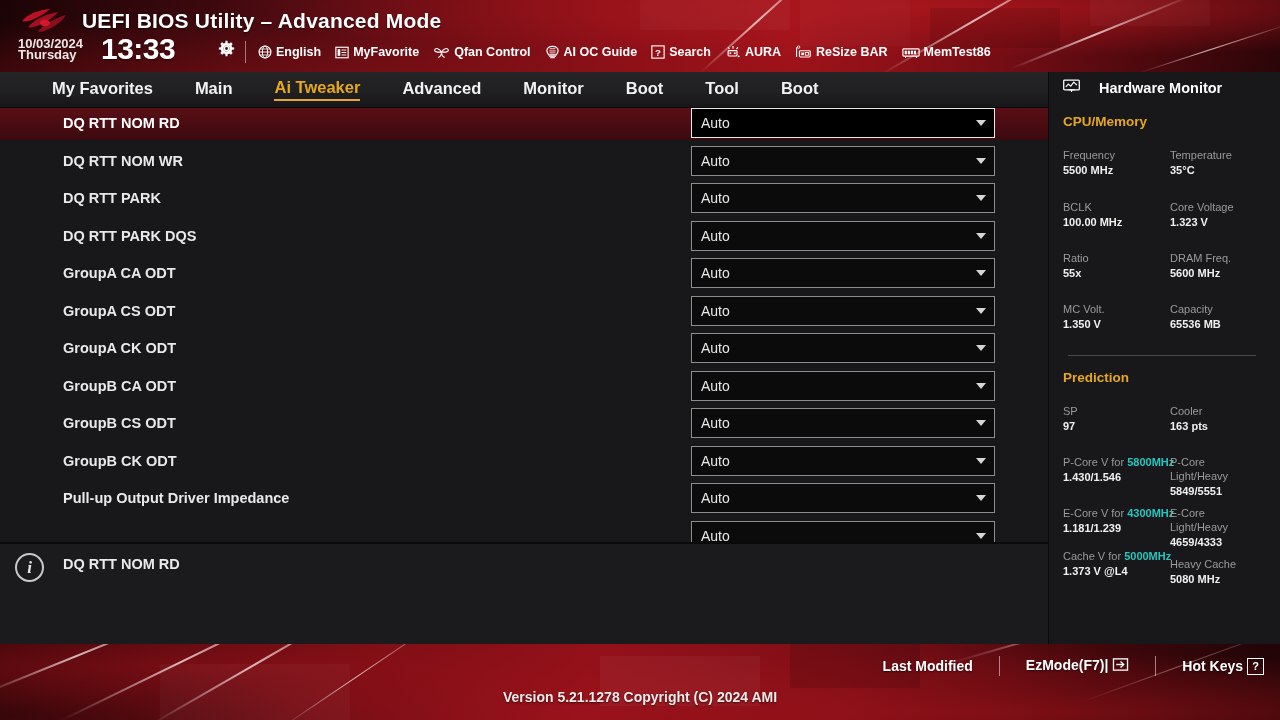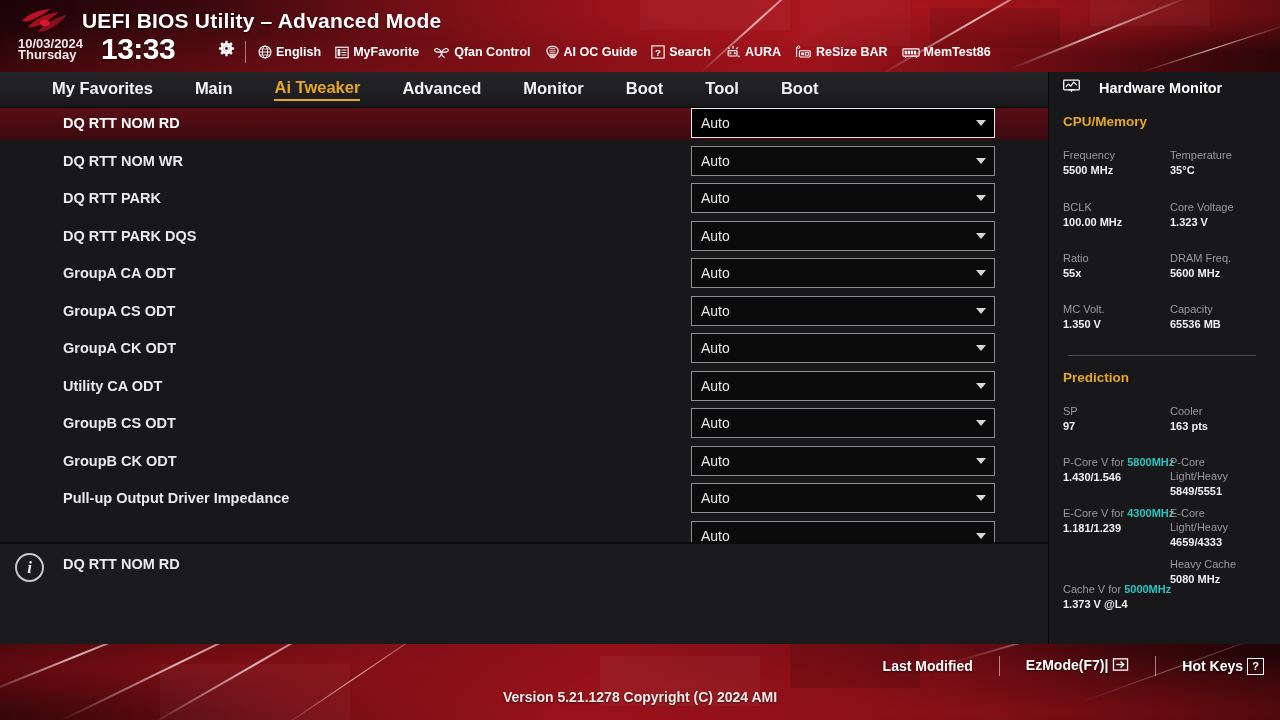--- a/index.html
+++ b/index.html
@@ -410,21 +410,21 @@
           </div>
         </div>
         <div class="row" style="top: 223px;">
           <div class="label">GroupA CK ODT</div>
           <div class="combo">
             <span class="cval">Auto</span>
             <span class="caret"></span>
           </div>
         </div>
         <div class="row" style="top: 260.5px;">
-          <div class="label">Utility CA ODT</div>
+          <div class="label">GroupB CA ODT</div>
           <div class="combo">
             <span class="cval">Auto</span>
             <span class="caret"></span>
           </div>
         </div>
         <div class="row" style="top: 298px;">
           <div class="label">GroupB CS ODT</div>
           <div class="combo">
             <span class="cval">Auto</span>
             <span class="caret"></span>
@@ -525,21 +525,21 @@
         <div class="hwval">5849/5551</div>
       </div>
       <div class="hwcell" style="left: 1063px; top: 506px;">
         <div class="hwkey">E-Core V for <span class="hz">4300MHz</span></div>
         <div class="hwval">1.181/1.239</div>
       </div>
       <div class="hwcell" style="left: 1170px; top: 506px;">
         <div class="hwkey">E-Core<br>Light/Heavy</div>
         <div class="hwval">4659/4333</div>
       </div>
-      <div class="hwcell" style="left: 1063px; top: 582px;">
+      <div class="hwcell" style="left: 1063px; top: 549px;">
         <div class="hwkey">Cache V for <span class="hz">5000MHz</span></div>
         <div class="hwval">1.373 V @L4</div>
       </div>
       <div class="hwcell" style="left: 1170px; top: 557px;">
         <div class="hwkey">Heavy Cache</div>
         <div class="hwval">5080 MHz</div>
       </div>
     </div>
 
   <div id="footer">

